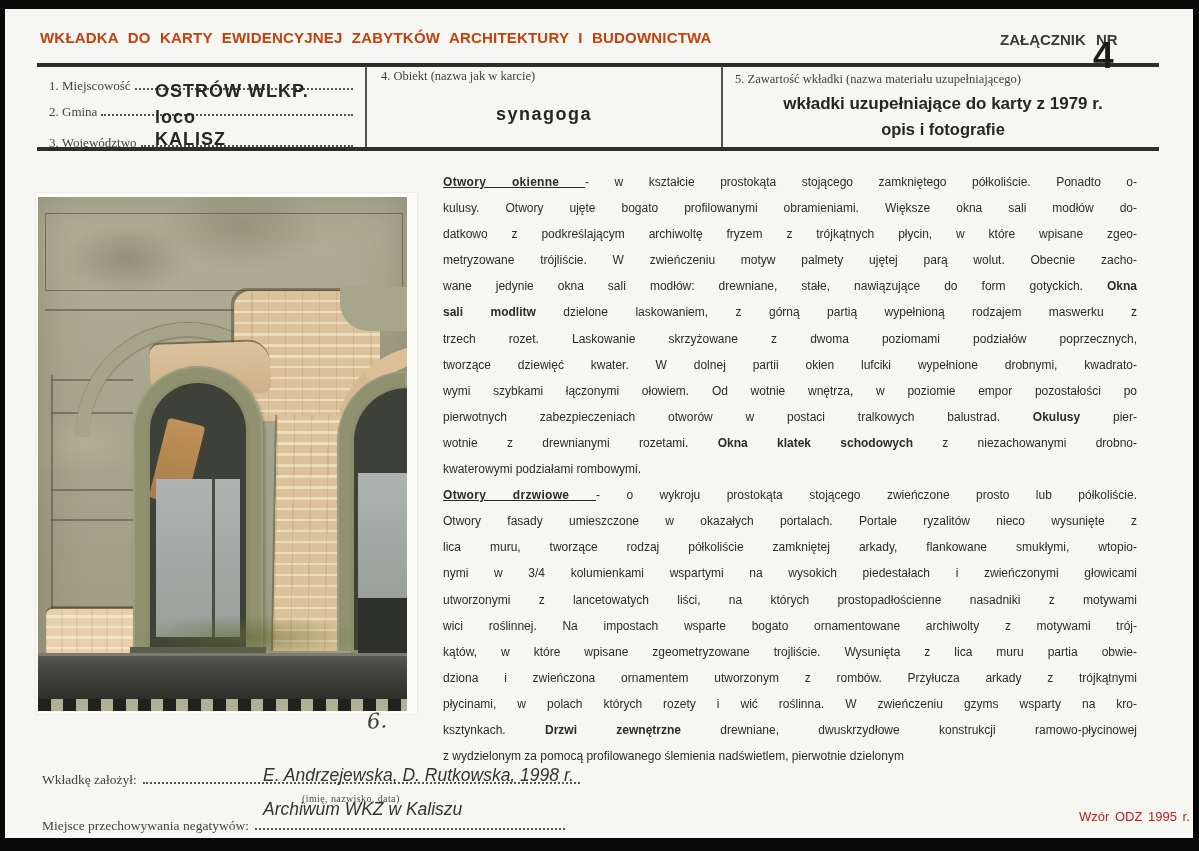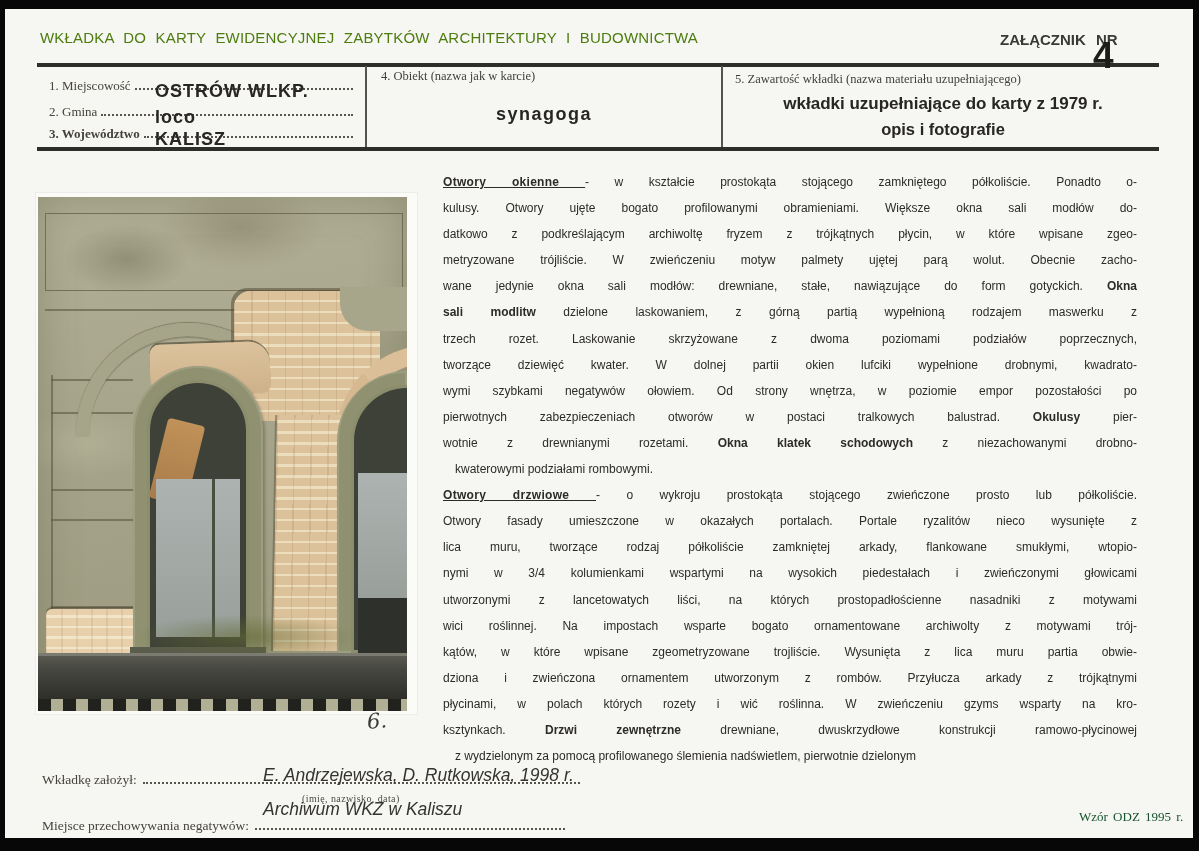--- a/index.html
+++ b/index.html
@@ -1,39 +1,39 @@
 <!DOCTYPE html>
 <html><head>
 <meta charset="utf-8">
 <style>
   html,body{margin:0;padding:0;background:#070707;width:1199px;height:851px;overflow:hidden;}
   .page{position:absolute;left:5px;top:9px;width:1188px;height:829px;background:#f6f6f2;font-family:"Liberation Sans",sans-serif;color:#2e2d2b;}
   .abs{position:absolute;}
 
   
-  .title{left:35px;top:20px;font-size:15px;font-weight:400;letter-spacing:.2px;word-spacing:5px;color:#4d7c0f;}
+  .title{left:35px;top:20px;font-size:15px;font-weight:700;letter-spacing:.2px;word-spacing:5px;color:#c2410c;}
   .zal{left:995px;top:22px;font-size:15px;font-weight:700;word-spacing:6px;color:#3a3936;}
   .zalnum{left:1088px;top:28px;font-size:37px;font-weight:700;line-height:1;color:#1c1c1a;z-index:5;}
 
   
   .hrule{height:3.5px;background:#2d2d2a;}
   .vrule{width:2px;background:#55534d;}
 
   .cell{position:absolute;top:57px;height:81px;}
   .flab{font-family:"Liberation Serif",serif;font-size:13px;color:#45433c;white-space:nowrap;}
   .frow{position:absolute;left:8px;right:6px;display:flex;align-items:baseline;}
   .dots{flex:1;border-bottom:2px dotted #56544c;margin:0 2px 3px 4px;min-width:8px;}
   .fval{position:absolute;font-weight:700;font-size:18px;letter-spacing:1px;color:#272624;white-space:nowrap;}
   .celllabel{position:absolute;font-family:"Liberation Serif",serif;font-size:12.5px;color:#404040;white-space:nowrap;}
   .cellval{position:absolute;left:0;right:0;text-align:center;font-weight:700;color:#272624;}
 
   
   .textcol{left:438px;top:160px;width:694px;font-size:12px;color:#2c2b29;}
   .tline{height:26.1px;line-height:26.1px;text-align:justify;text-align-last:justify;overflow:visible;white-space:nowrap;}
-  .tline.last{text-align-last:left;margin-left:12px;}
+  .tline.last{text-align-last:left;}
   .tline .b{font-weight:700;margin-top:36px;}
   .tline .u{font-weight:700;text-decoration:underline;letter-spacing:.3px;}
 
   
   .photo{left:31px;top:184px;width:381px;height:521px;background:#fbfbf8;box-shadow:0 0 0 1px rgba(0,0,0,0.04);}
   .wall{position:absolute;left:2px;top:4px;right:10px;bottom:3px;overflow:hidden;
     background:
       radial-gradient(90px 50px at 24% 12%, rgba(110,108,84,.45), transparent 70%),
       radial-gradient(120px 60px at 55% 6%, rgba(118,115,90,.4), transparent 70%),
       radial-gradient(100px 46px at 12% 48%, rgba(196,194,166,.35), transparent 70%),
@@ -57,21 +57,21 @@
   .cornice{position:absolute;left:0;top:456px;width:369px;height:46px;background:linear-gradient(#5d5d55 0%,#474741 35%,#2f2f2a 100%);box-shadow:inset 0 3px 0 #7b7b72;}
   .dentils{position:absolute;left:0;top:502px;width:369px;height:12px;background:repeating-linear-gradient(90deg,#21211d 0 13px,#b1af94 13px 25px);}
   .moss{position:absolute;left:96px;top:418px;width:225px;height:44px;background:radial-gradient(ellipse at 50% 50%, rgba(99,105,52,.6), rgba(99,105,52,0) 72%);}
   .caption{left:362px;top:700px;font-family:"DejaVu Serif",serif;font-style:italic;font-size:21px;color:#3b3a36;transform:rotate(-4deg);}
 
   
   .foot{font-family:"Liberation Serif",serif;font-size:13.5px;color:#45433c;display:flex;align-items:baseline;}
   .fdots{flex:1;border-bottom:2px dotted #55534b;margin:0 2px 3px 6px;}
   .hand{font-style:italic;font-size:17.5px;color:#343330;white-space:nowrap;}
   .hint{font-family:"Liberation Serif",serif;font-size:10px;color:#4c4a43;letter-spacing:.4px;}
-  .wzor{font-family:Liberation Serif, serif;font-size:13px;color:#14532d;word-spacing:2px;}
+  .wzor{font-family:Liberation Sans, sans-serif;font-size:13px;color:#b91c1c;word-spacing:2px;}
 </style>
 </head>
 <body>
 
 <div class="page">
 
   <div class="abs title">WKŁADKA DO KARTY EWIDENCYJNEJ ZABYTKÓW ARCHITEKTURY I BUDOWNICTWA</div>
   <div class="abs zal">ZAŁĄCZNIK NR</div>
   <div class="abs zalnum">4</div>
 
@@ -82,21 +82,21 @@
 
   <div class="cell" style="left:36px;width:320px;">
     <div class="frow" style="top:12px;">
       <span class="flab">1. Miejscowość</span>
         <span class="dots"></span>
     </div>
     <div class="frow" style="top:38px;">
       <span class="flab">2. Gmina</span>
         <span class="dots"></span>
     </div>
-    <div class="frow" style="top:60px;font-weight:bold;">
+    <div class="frow" style="top:69px;">
       <span class="flab">3. Województwo</span>
         <span class="dots"></span>
     </div>
     <span class="fval" style="left:114px;top:15px;">OSTRÓW WLKP.</span>
     <span class="fval" style="left:114px;top:41px;">loco</span>
     <span class="fval" style="left:114px;top:63px;">KALISZ</span>
   </div>
 
   <div class="cell" style="left:366px;width:346px;">
     <span class="celllabel" style="left:10px;top:3px;">4. Obiekt (nazwa jak w karcie)</span>
@@ -154,21 +154,21 @@
 
   <div class="abs textcol">
       <div class="tline"><span class="u">Otwory  okienne </span><span> - w kształcie prostokąta stojącego zamkniętego półkoliście. Ponadto o-</span></div>
       <div class="tline"><span>kulusy. Otwory ujęte bogato profilowanymi obramieniami. Większe okna sali modłów do-</span></div>
       <div class="tline"><span>datkowo z podkreślającym archiwoltę fryzem z trójkątnych płycin, w które wpisane zgeo-</span></div>
       <div class="tline"><span>metryzowane trójliście. W zwieńczeniu motyw palmety ujętej parą wolut. Obecnie zacho-</span></div>
       <div class="tline"><span>wane jedynie okna sali modłów: drewniane, stałe, nawiązujące do form gotyckich. </span><span class="b">Okna</span></div>
       <div class="tline"><span class="b">sali modlitw</span><span> dzielone laskowaniem, z górną partią wypełnioną rodzajem  maswerku z</span></div>
       <div class="tline"><span>trzech rozet. Laskowanie skrzyżowane z dwoma poziomami podziałów poprzecznych,</span></div>
       <div class="tline"><span>tworzące dziewięć kwater. W dolnej partii okien lufciki wypełnione drobnymi, kwadrato-</span></div>
-      <div class="tline"><span>wymi szybkami negatywów ołowiem. Od strony wnętrza, w poziomie empor pozostałości po</span></div>
+      <div class="tline"><span>wymi szybkami łączonymi ołowiem. Od wotnie wnętrza, w poziomie empor pozostałości po</span></div>
       <div class="tline"><span>pierwotnych zabezpieczeniach otworów w postaci tralkowych balustrad. </span><span class="b">Okulusy</span><span> pier-</span></div>
       <div class="tline"><span>wotnie z drewnianymi rozetami. </span><span class="b">Okna klatek schodowych</span><span> z niezachowanymi drobno-</span></div>
       <div class="tline last"><span>kwaterowymi podziałami rombowymi.</span></div>
       <div class="tline"><span class="u">Otwory  drzwiowe </span><span> -  o wykroju prostokąta stojącego zwieńczone prosto lub półkoliście.</span></div>
       <div class="tline"><span>Otwory fasady umieszczone w okazałych portalach. Portale ryzalitów nieco wysunięte z</span></div>
       <div class="tline"><span>lica muru, tworzące rodzaj półkoliście zamkniętej arkady, flankowane smukłymi, wtopio-</span></div>
       <div class="tline"><span>nymi w 3/4 kolumienkami wspartymi na wysokich piedestałach i zwieńczonymi głowicami</span></div>
       <div class="tline"><span>utworzonymi z lancetowatych liści, na których prostopadłościenne nasadniki z motywami</span></div>
       <div class="tline"><span>wici roślinnej. Na impostach wsparte bogato ornamentowane archiwolty z motywami trój-</span></div>
       <div class="tline"><span>kątów, w które wpisane zgeometryzowane trojliście. Wysunięta z lica muru partia obwie-</span></div>

